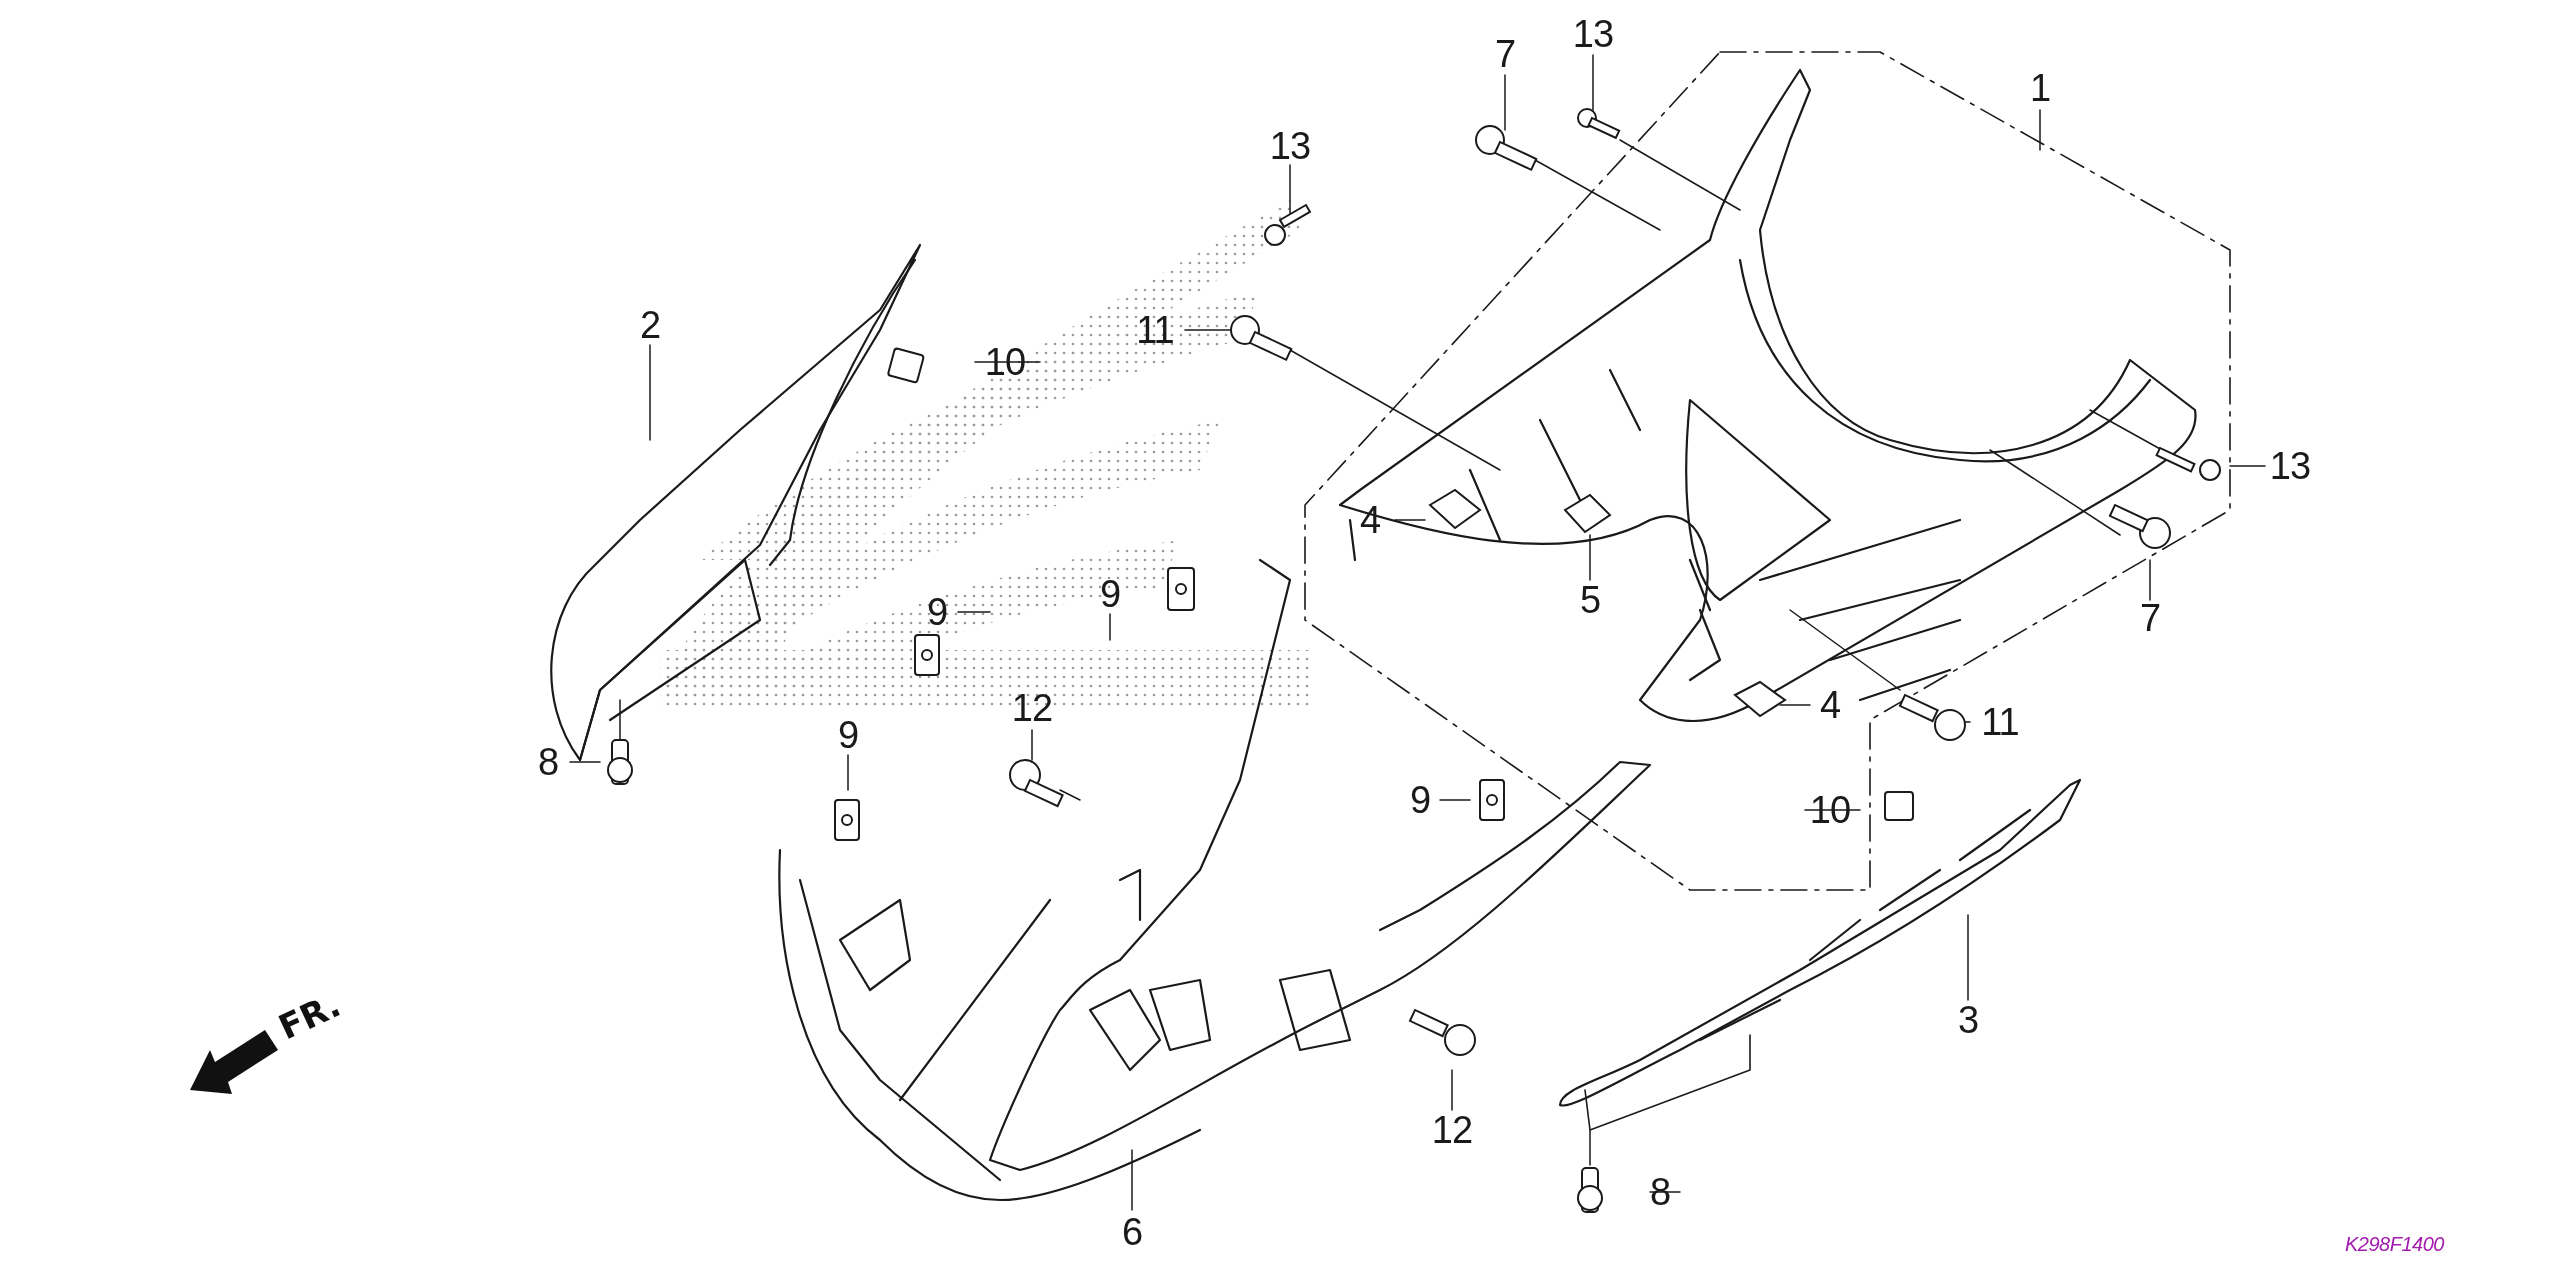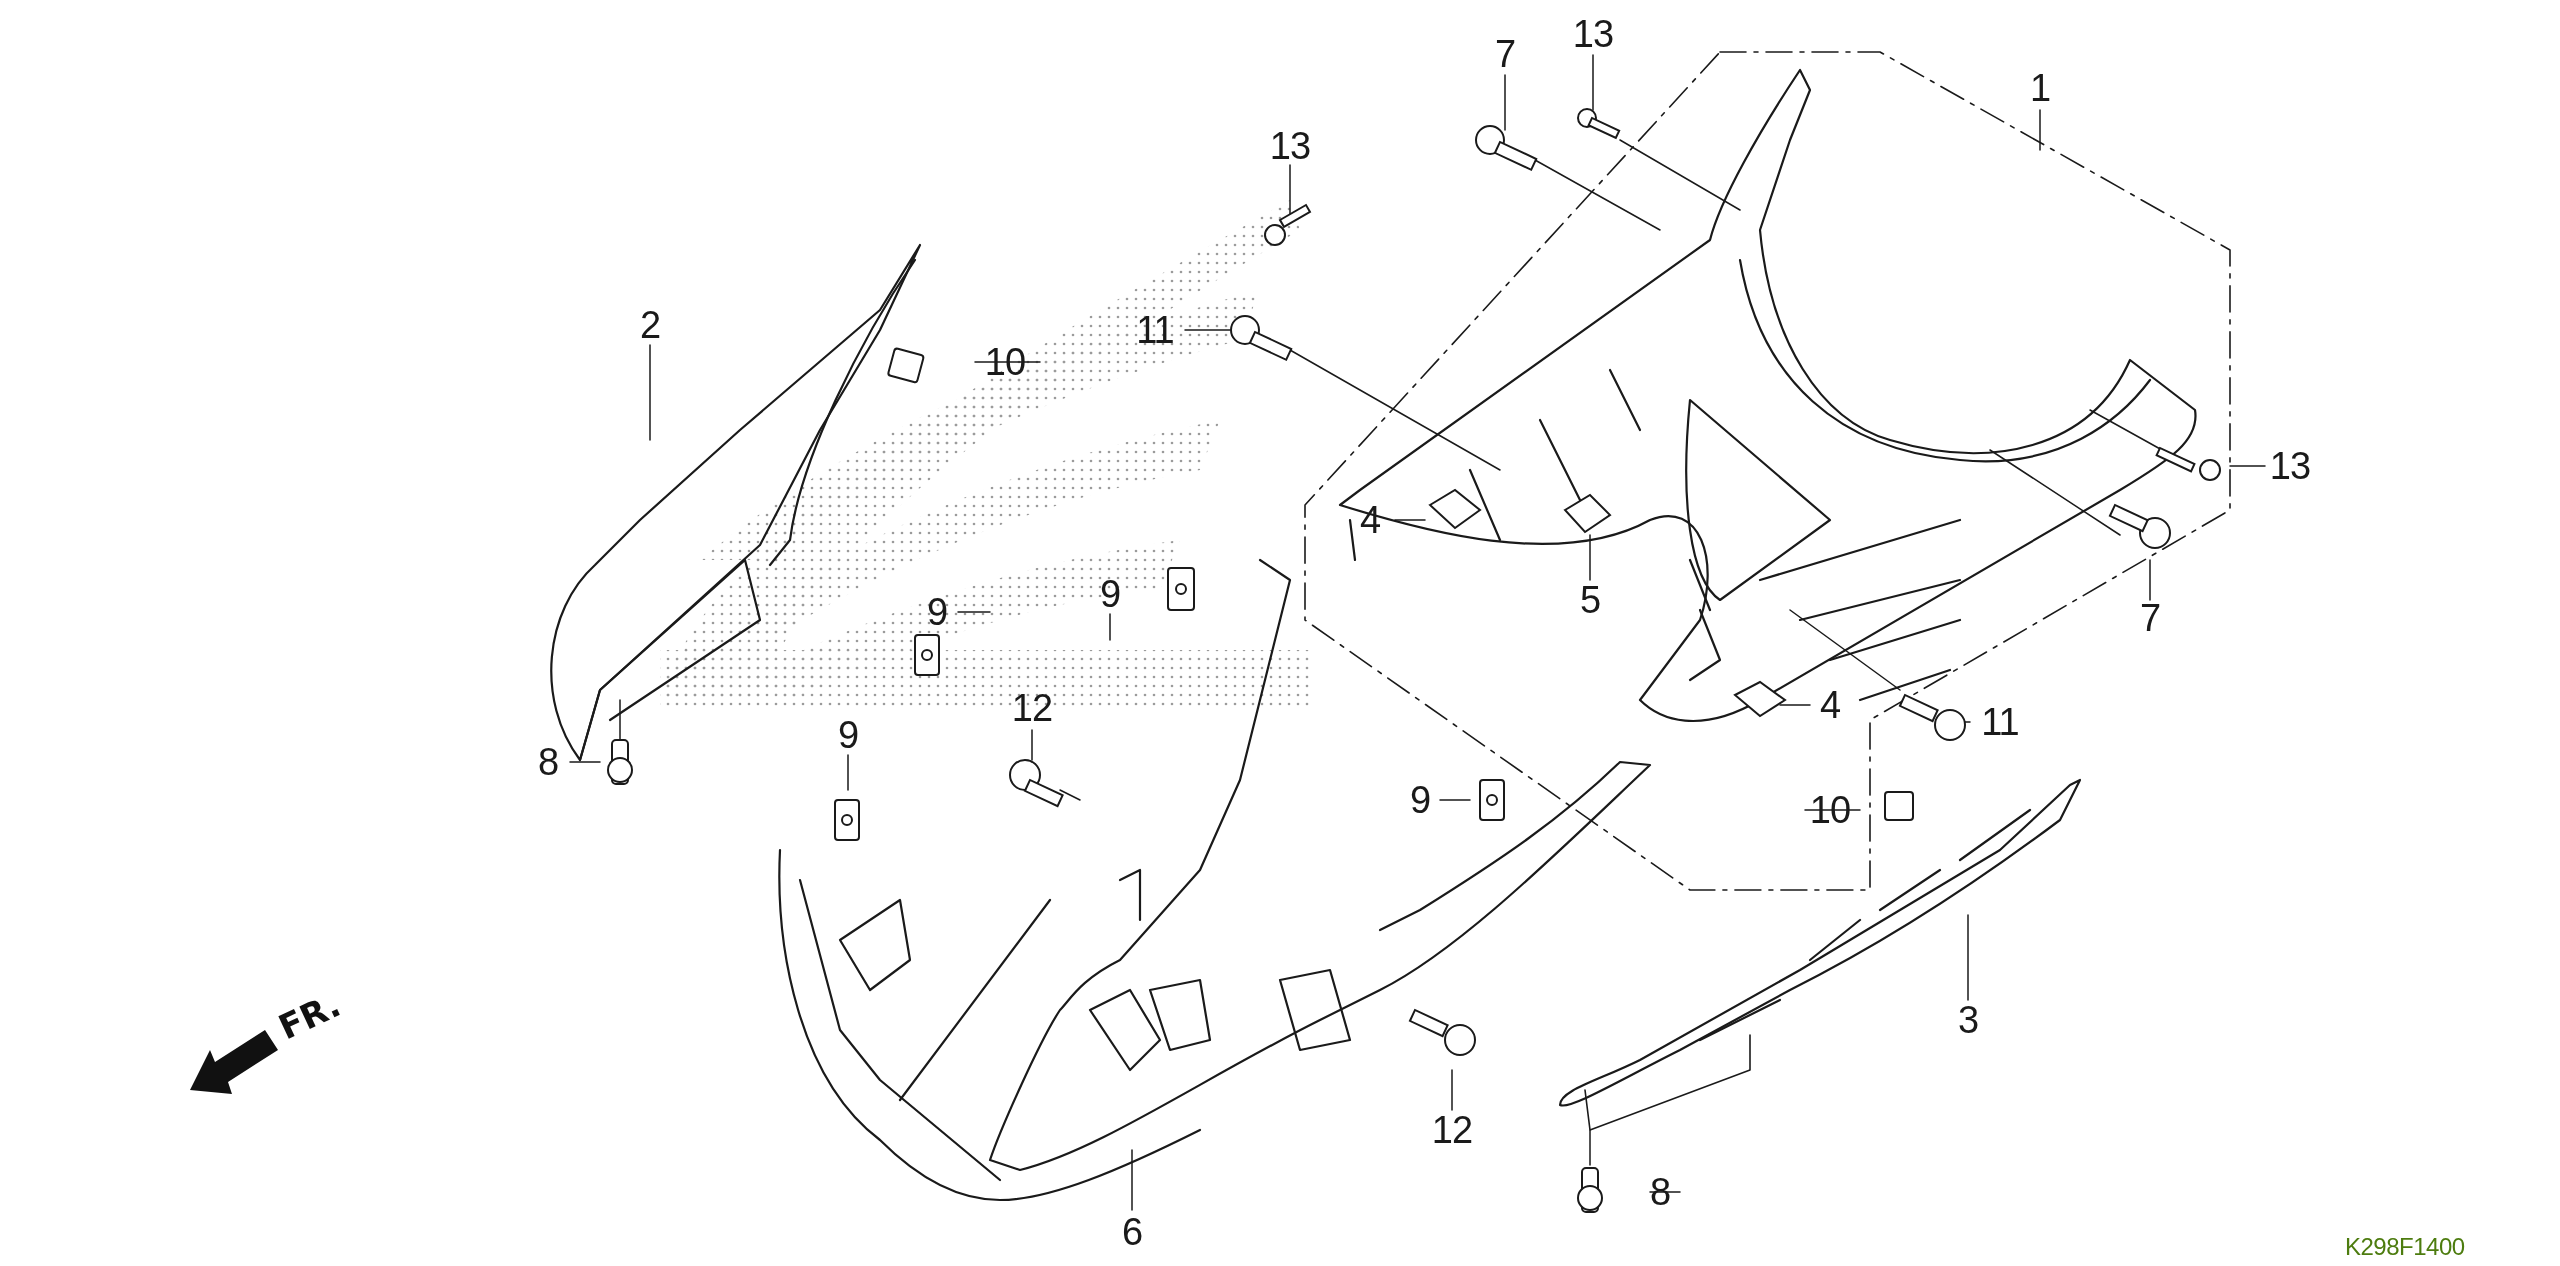--- a/index.html
+++ b/index.html
@@ -1,22 +1,22 @@
 <!DOCTYPE html>
 <html><head>
 <meta charset="utf-8">
 <style>
   html, body { margin:0; padding:0; background:#ffffff; }
   body { width:2560px; height:1266px; position:relative; overflow:hidden;
          font-family:"Liberation Sans", sans-serif; color:#111; }
   #diagram { position:absolute; left:0; top:0; width:2560px; height:1266px; }
   .callout { position:absolute; font-family:"Liberation Sans", sans-serif; font-size:38px;
              line-height:1; color:#1a1a1a; transform:translate(-50%,-50%); letter-spacing:-1px; }
-  .code { position:absolute; left:2345px; top:1233px; font-size:24px; color:#4d7c0f;
-          font-family:"Liberation Sans", sans-serif; letter-spacing:-0.5px; }
+  .code { position:absolute; left:2345px; top:1233px; font-size:20px; color:#a21caf;
+          font-family:"Liberation Sans", sans-serif; letter-spacing:-0.5px;font-style:italic; }
   .fr-label { font-family:"DejaVu Sans", sans-serif; font-weight:bold; }
 </style>
 </head>
 <body>
 
 <svg id="diagram" viewBox="0 0 2560 1266" xmlns="http://www.w3.org/2000/svg">
   <defs>
     <pattern id="dots" width="9" height="9" patternUnits="userSpaceOnUse">
       <circle cx="2" cy="2" r="1.3" fill="#8a8a8a"></circle>
     </pattern>

